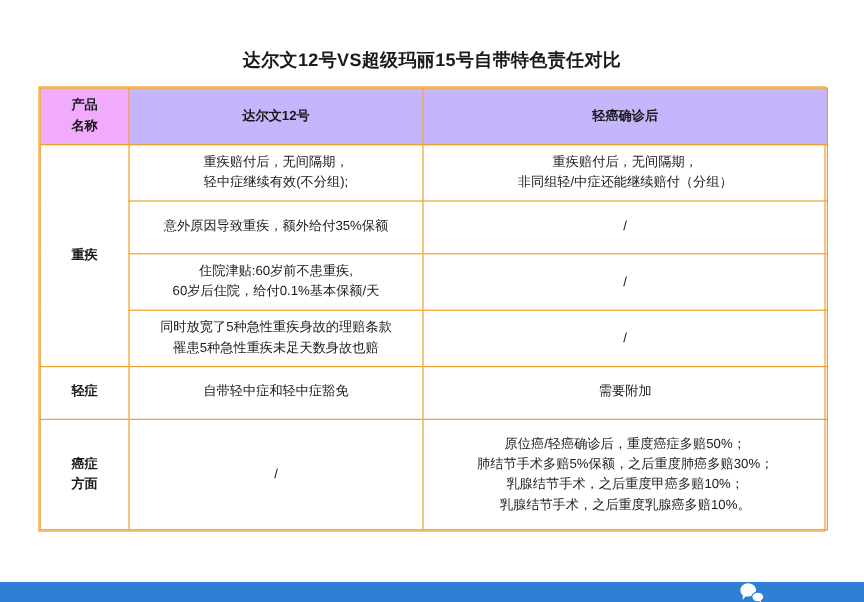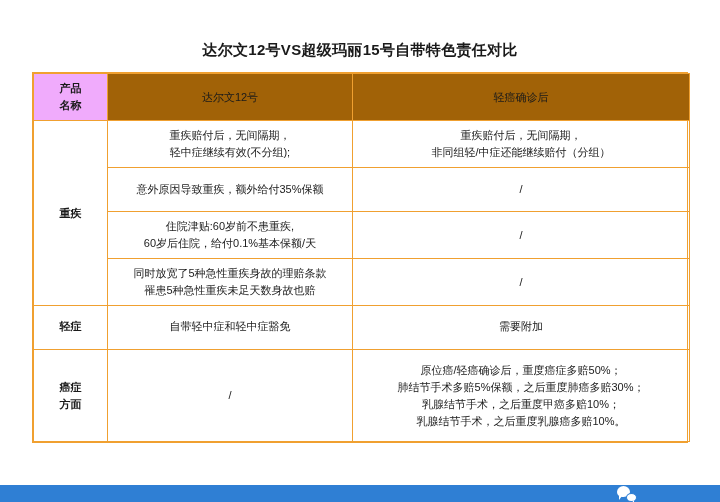--- a/index.html
+++ b/index.html
@@ -45,23 +45,23 @@
     font-size: 11px;
     color: #1a1a1a;
     line-height: 1.55;
     padding: 6px 4px;
   }
   .col-cat { width: 74px; }
   .col-a   { width: 245px; }
   .col-b   { width: 337px; }
 
   thead td, .hdr {
-    background: #a16207;
+    background: #c4b5fd;
     color: #ffffff;
-    font-weight: normal;
+    font-weight: bold;
     font-size: 12px;
     height: 34px;
     padding: 3px 4px;
   }
   .hdr-cat {
     background: #f0abfc;
     color: #ffffff;
     font-weight: bold;
     font-size: 12px;
     line-height: 1.25;

